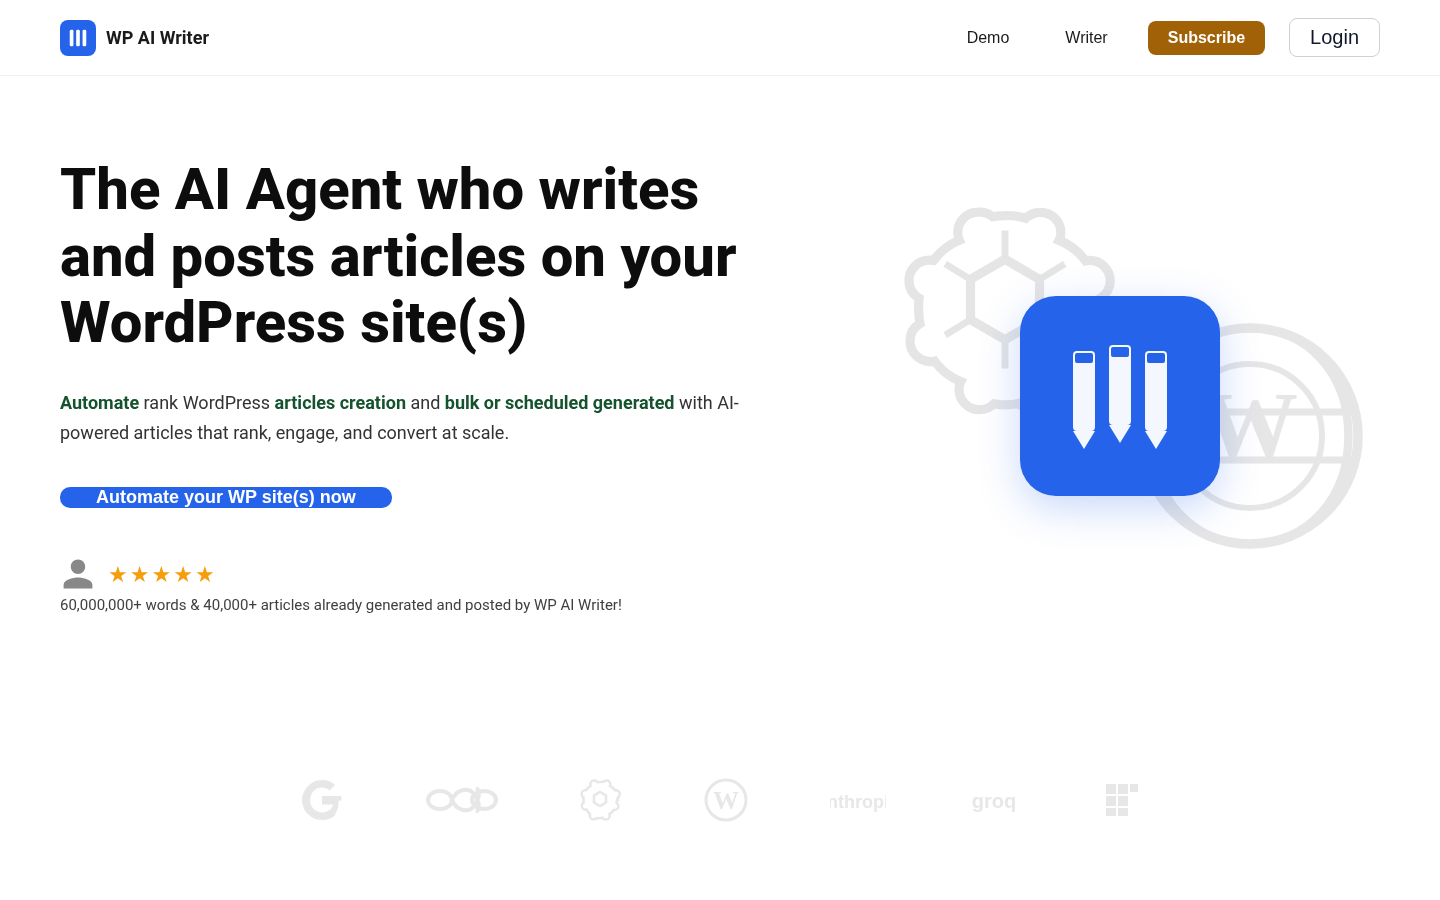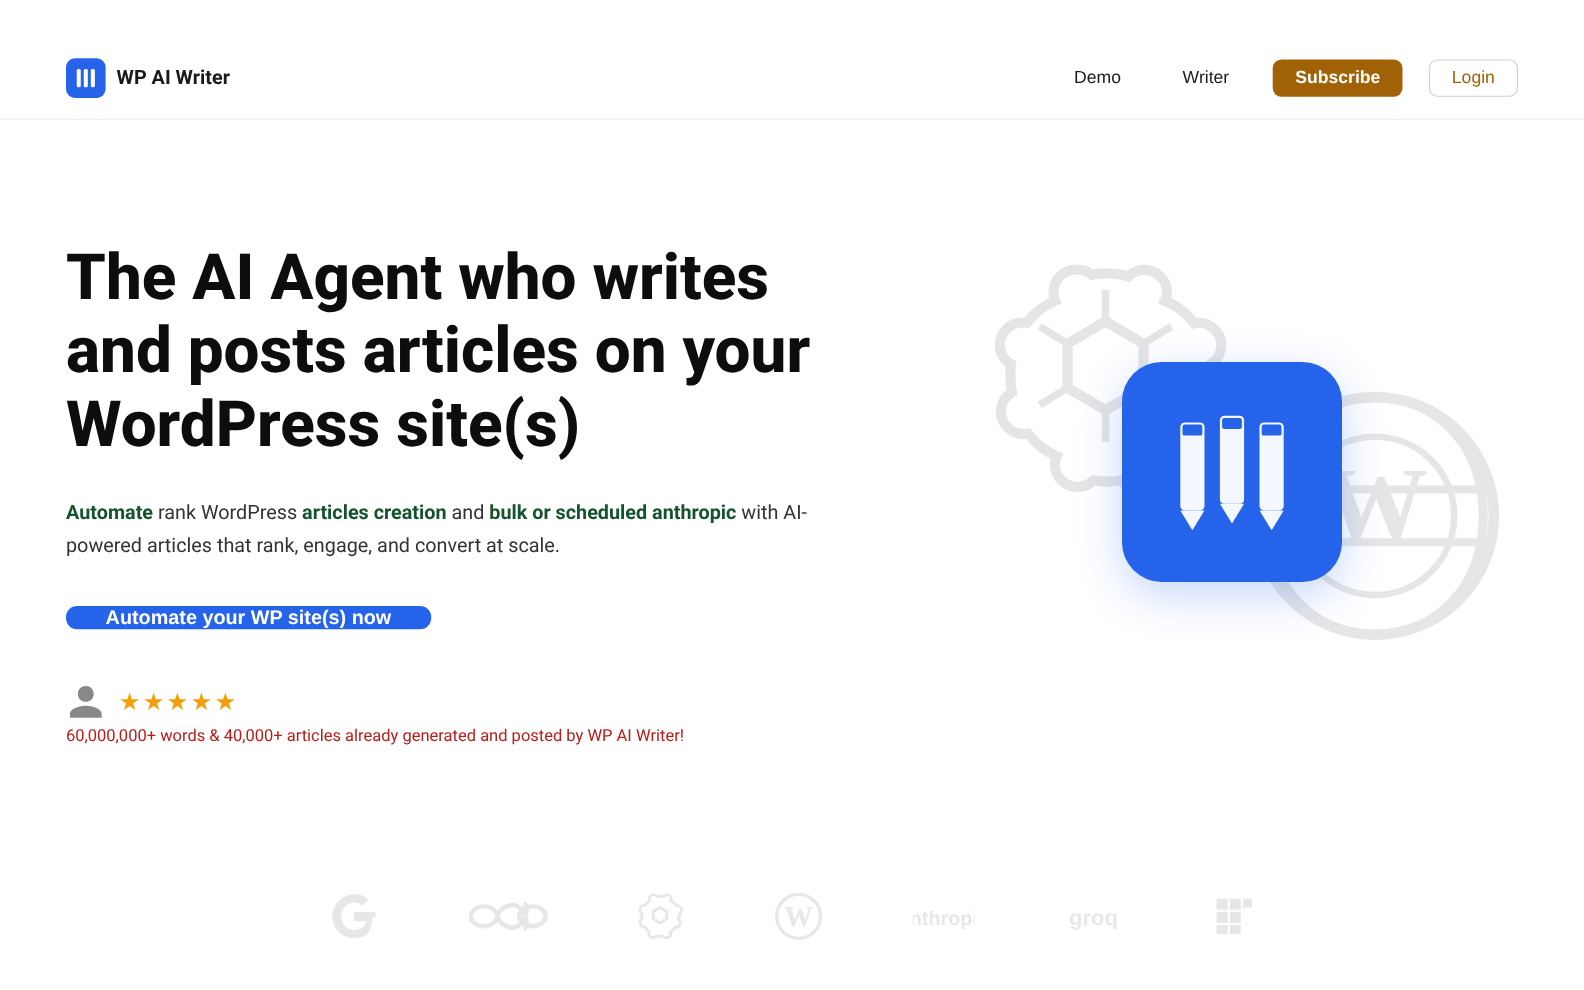--- a/index.html
+++ b/index.html
@@ -14,21 +14,20 @@
 
     
     nav {
       display: flex;
       align-items: center;
       justify-content: space-between;
       padding: 0 60px;
       height: 76px;
       border-bottom: 1px solid #f0f0f0;
       background: #fff;
-      margin-top: 33px;
     }
     .nav-logo {
       display: flex;
       align-items: center;
       gap: 10px;
       text-decoration: none;
       color: #1a1a1a;
     }
     .nav-logo-icon {
       background: #2563eb;
@@ -69,33 +68,32 @@
       color: #fff;
       font-size: 16px;
       font-weight: 600;
       padding: 8px 20px;
       border: none;
       border-radius: 8px;
       cursor: pointer;
     }
     .btn-login {
       background: #fff;
-      color: #a16207;
-      font-size: 16px;
+      color: #0f172a;
+      font-size: 20px;
       font-weight: 500;
       padding: 7px 20px;
       border: 1.5px solid #d0d0d0;
       border-radius: 8px;
       cursor: pointer;
     }
 
     
     .hero {
       display: flex;
-      align-items: center;
       justify-content: space-between;
       padding: 80px 60px 40px 60px;
       min-height: 600px;
       position: relative;
     }
     .hero-left {
       max-width: 700px;
       flex: 1;
     }
     .hero-title {
@@ -139,21 +137,21 @@
     .stars {
       display: flex;
       gap: 2px;
     }
     .star {
       font-size: 22px;
       color: #f59e0b;
     }
     .social-proof-text {
       font-size: 15px;
-      color: #b91c1c;
+      color: #404040;
       margin-top: 4px;
     }
     .social-proof-wrapper {
       margin-top: 48px;
     }
 
     
     .hero-right {
       flex: 0 0 520px;
       position: relative;
@@ -236,21 +234,21 @@
     <button class="nav-link">Writer</button>
     <button class="btn-subscribe">Subscribe</button>
     <button class="btn-login">Login</button>
   </div>
 </nav>
 
 <section class="hero">
   <div class="hero-left">
     <h1 class="hero-title">The AI Agent who writes and posts articles on your WordPress site(s)</h1>
     <p class="hero-desc">
-      <strong>Automate</strong><span> rank WordPress </span><strong>articles creation</strong><span> and </span><strong>bulk or scheduled anthropic</strong><span> with AI-powered articles that rank, engage, and convert at scale.</span>
+      <strong>Automate</strong><span> rank WordPress </span><strong>articles creation</strong><span> and </span><strong>bulk or scheduled generated</strong><span> with AI-powered articles that rank, engage, and convert at scale.</span>
     </p>
     <button class="btn-hero">Automate your WP site(s) now</button>
 
     <div class="social-proof-wrapper">
       <div class="social-proof">
         <svg class="avatar-icon" viewBox="0 0 24 24" fill="currentColor">
           <path d="M12 12c2.7 0 4.8-2.1 4.8-4.8S14.7 2.4 12 2.4 7.2 4.5 7.2 7.2 9.3 12 12 12zm0 2.4c-3.2 0-9.6 1.6-9.6 4.8v2.4h19.2v-2.4c0-3.2-6.4-4.8-9.6-4.8z"></path>
         </svg>
         <div class="stars">
           <span class="star">★</span>

